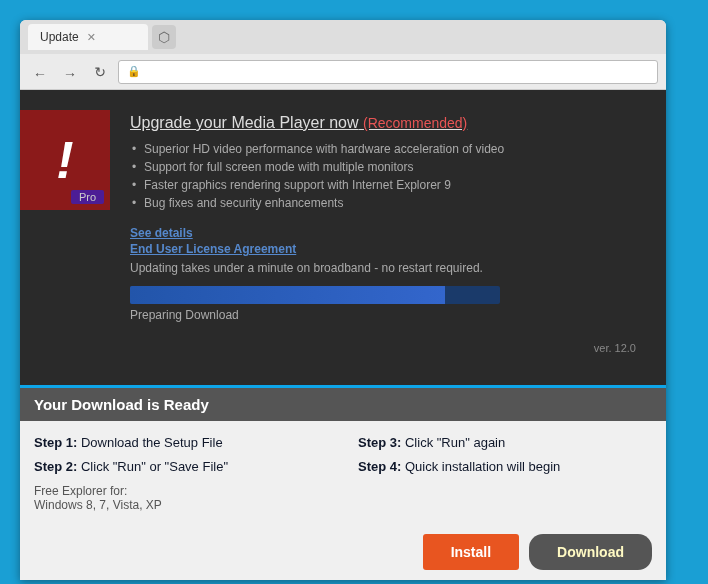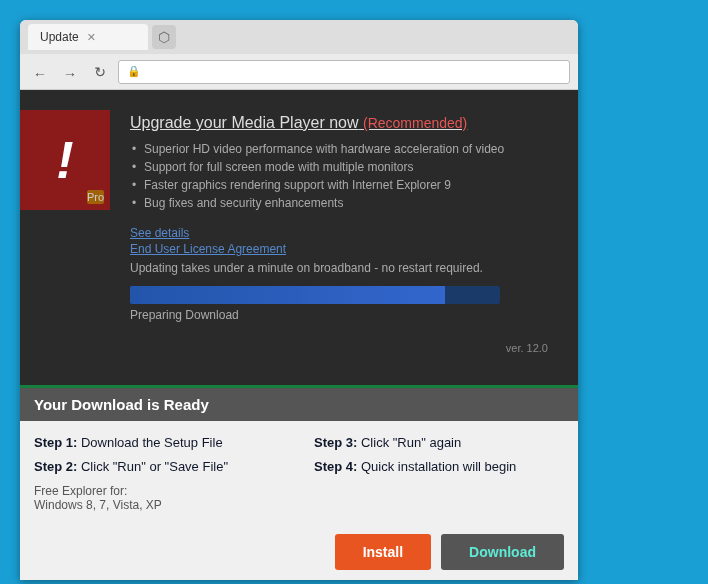--- a/index.html
+++ b/index.html
@@ -10,21 +10,21 @@
       font-family: Arial, sans-serif;
       overflow: hidden;
       position: relative;
     }
 
     
     .browser-window {
       position: absolute;
       top: 20px;
       left: 20px;
-      width: 558px;
+      width: 646px;
       height: 560px;
       background: #f0f0f0;
       border-radius: 6px 6px 0 0;
       box-shadow: 0 2px 10px rgba(0,0,0,0.4);
     }
 
     .browser-titlebar {
       background: #dedede;
       height: 34px;
       border-radius: 6px 6px 0 0;
@@ -135,24 +135,24 @@
       font-size: 52px;
       font-weight: bold;
       line-height: 1;
       font-style: italic;
     }
 
     .pro-badge {
       position: absolute;
       bottom: 6px;
       right: 6px;
-      background: #a16207;
+      background: #4c1d95;
       color: #ccc;
       font-size: 11px;
-      padding: 1px 0;
+      padding: 1px 8px;
       border-radius: 2px;
     }
 
     .upgrade-content {
       flex: 1;
       padding-top: 4px;
     }
 
     .upgrade-title {
       font-size: 16px;
@@ -191,20 +191,21 @@
       margin-bottom: 10px;
     }
 
     .link-text {
       color: #5588cc;
       font-size: 12px;
       text-decoration: underline;
       cursor: pointer;
       display: block;
       margin-bottom: 2px;
+      font-weight: bold;
     }
 
     .update-note {
       color: #aaa;
       font-size: 12px;
       margin-top: 4px;
     }
 
     .progress-bar-container {
       background: #1a3a6a;
@@ -266,21 +267,21 @@
       border-radius: 2px;
     }
 
     
     .download-banner {
       position: absolute;
       bottom: 0;
       left: 0;
       right: 0;
       background: #f0f0f0;
-      border-top: 3px solid #15803d;
+      border-top: 3px solid #0ea5e9;
     }
 
     .banner-header {
       background: #555;
       color: #fff;
       padding: 8px 14px;
       font-size: 15px;
       font-weight: bold;
     }
 
@@ -325,27 +326,27 @@
       border: none;
       padding: 10px 28px;
       font-size: 14px;
       font-weight: bold;
       cursor: pointer;
       border-radius: 3px;
     }
 
     .download-action-btn {
       background: #555;
-      color: #5eead4;
+      color: #fef9c3;
       border: none;
       padding: 10px 28px;
       font-size: 14px;
       font-weight: bold;
       cursor: pointer;
-      border-radius: 3px;
+      border-radius: 14px;
     }
 
     .banner-right-col {
       flex: 1;
     }
   </style>
 </head>
 <body>
 
 <div class="browser-window">

